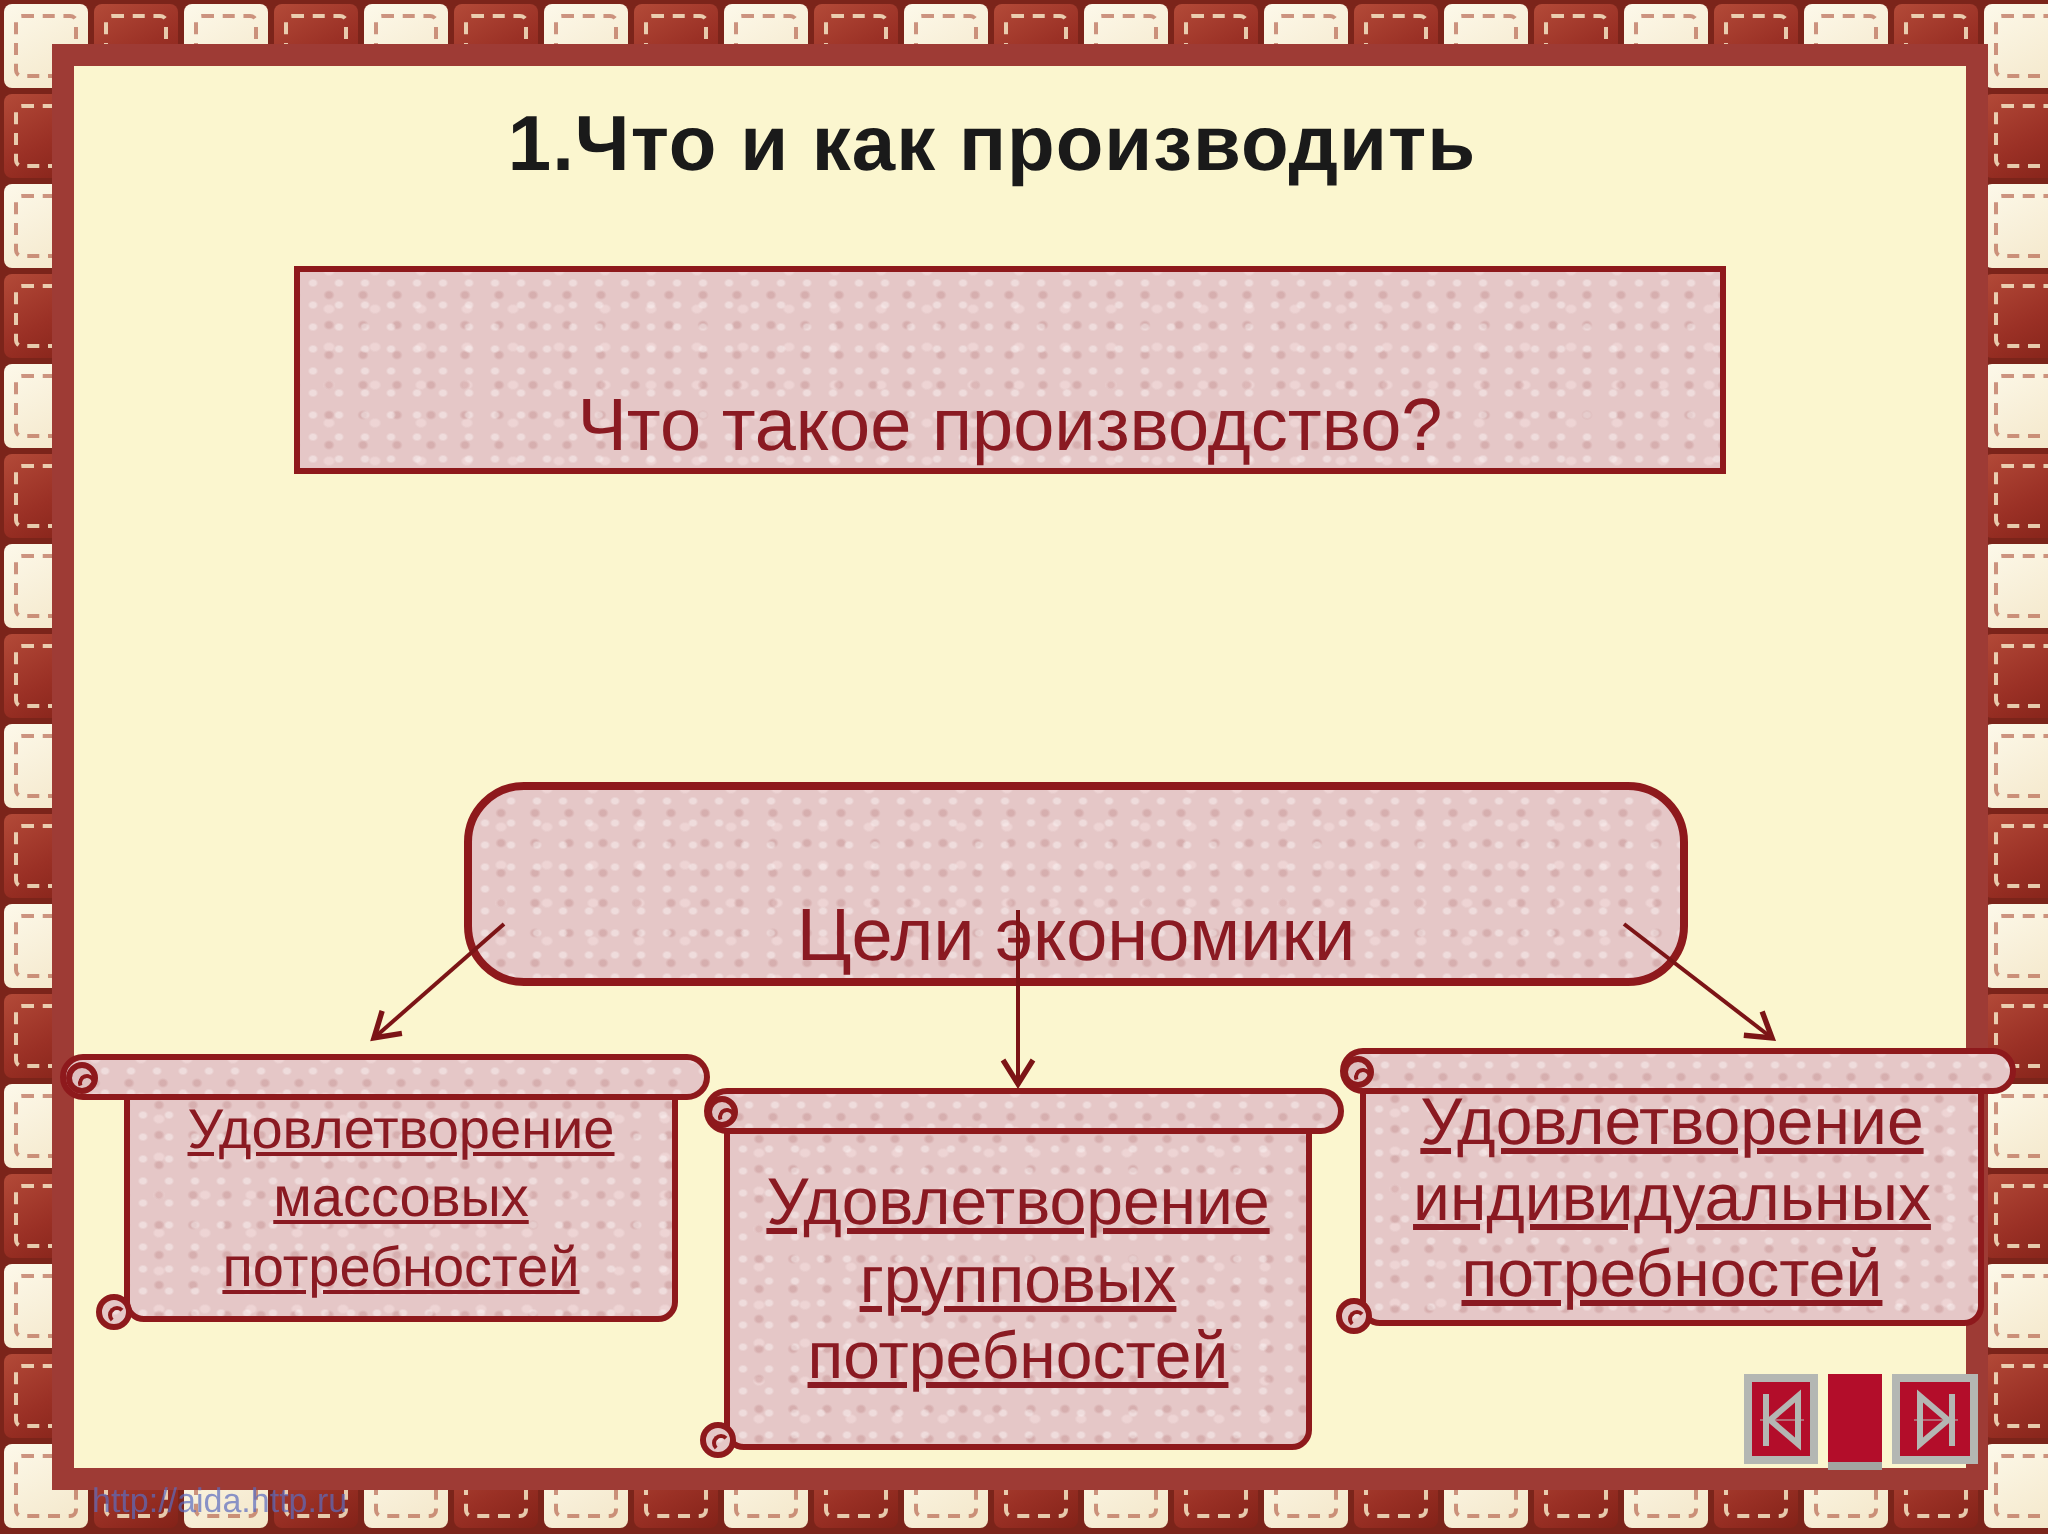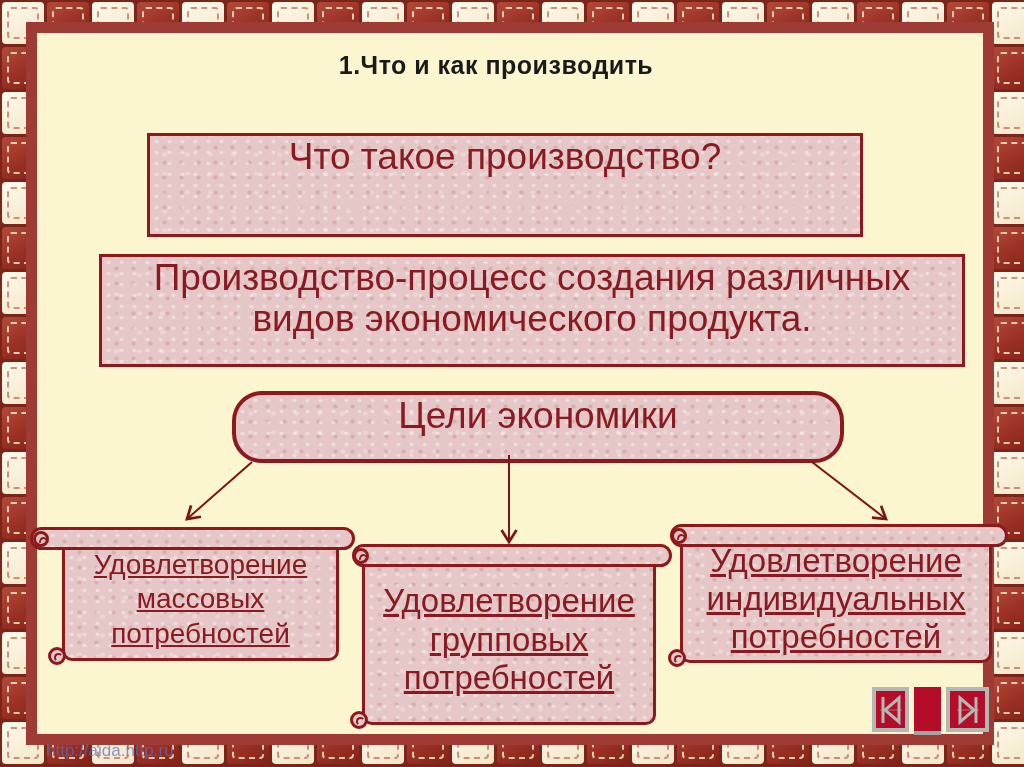--- a/index.html
+++ b/index.html
@@ -24,29 +24,29 @@
   .tex{background-color:#e5c7c7;
        background-image:
          radial-gradient(rgba(255,255,255,.38) 1.5px,transparent 2.6px),
          radial-gradient(rgba(176,110,110,.28) 1.5px,transparent 2.9px),
          radial-gradient(rgba(255,240,240,.33) 2px,transparent 3.2px);
        background-size:13px 11px,17px 15px,23px 19px;
        background-position:0 0,6px 4px,3px 9px;}
 
   
   #title{position:absolute;left:0;top:51px;width:992px;text-align:center;z-index:2;
-         font-size:25px;font-weight:700;color:#1a1a1a;letter-spacing:.5px;}
+         font-size:39px;font-weight:700;color:#1a1a1a;letter-spacing:.5px;}
 
   
   .box{position:absolute;box-sizing:border-box;border:3px solid #8e191c;color:#8a1a22;
-       display:flex;align-items:flex-start;justify-content:center;text-align:center;
+       display:flex;align-items:flex-end;justify-content:center;text-align:center;
        z-index:2;white-space:pre-line;}
   #box-question{left:147px;top:133px;width:716px;height:104px;font-size:37px;}
   #box-definition{left:99px;top:254px;width:866px;height:113px;font-size:37px;line-height:1.12;}
-  #box-goals{left:232px;top:391px;width:612px;height:72px;border-radius:30px;
+  #box-goals{left:232px;top:391px;width:612px;height:102px;border-radius:30px;
              border-width:4px;font-size:37px;}
 
   
   #connectors{position:absolute;left:0;top:0;z-index:3;pointer-events:none;}
 
   
   .scroll{position:absolute;z-index:2;}
   .scroll>div{box-sizing:border-box;}
   .sc-body{position:absolute;top:11px;bottom:0;left:34px;right:16px;
            border:3px solid #8e191c;border-radius:10px;}
@@ -514,24 +514,20 @@
     </div>
 
   <div id="frame"></div>
 
   <div id="title">1.Что и как производить</div>
 
   <div id="box-question" class="box tex">
     <span>Что такое производство?</span>
   </div>
 
-  <div id="box-definition" class="box tex">
-    <span>Производство-процесс создания различных
-видов экономического продукта.</span>
-  </div>
 
   <div id="box-goals" class="box tex">
     <span>Цели экономики</span>
   </div>
 
   <svg id="connectors" width="1024" height="767" viewBox="0 0 1024 767">
     <defs>
       <marker id="ah" viewBox="0 0 12 12" refX="10" refY="6" markerWidth="9" markerHeight="9" orient="auto-start-reverse">
         <path d="M2 1 L10 6 L2 11" fill="none" stroke="#7c1416" stroke-width="1.8"></path>
       </marker>

